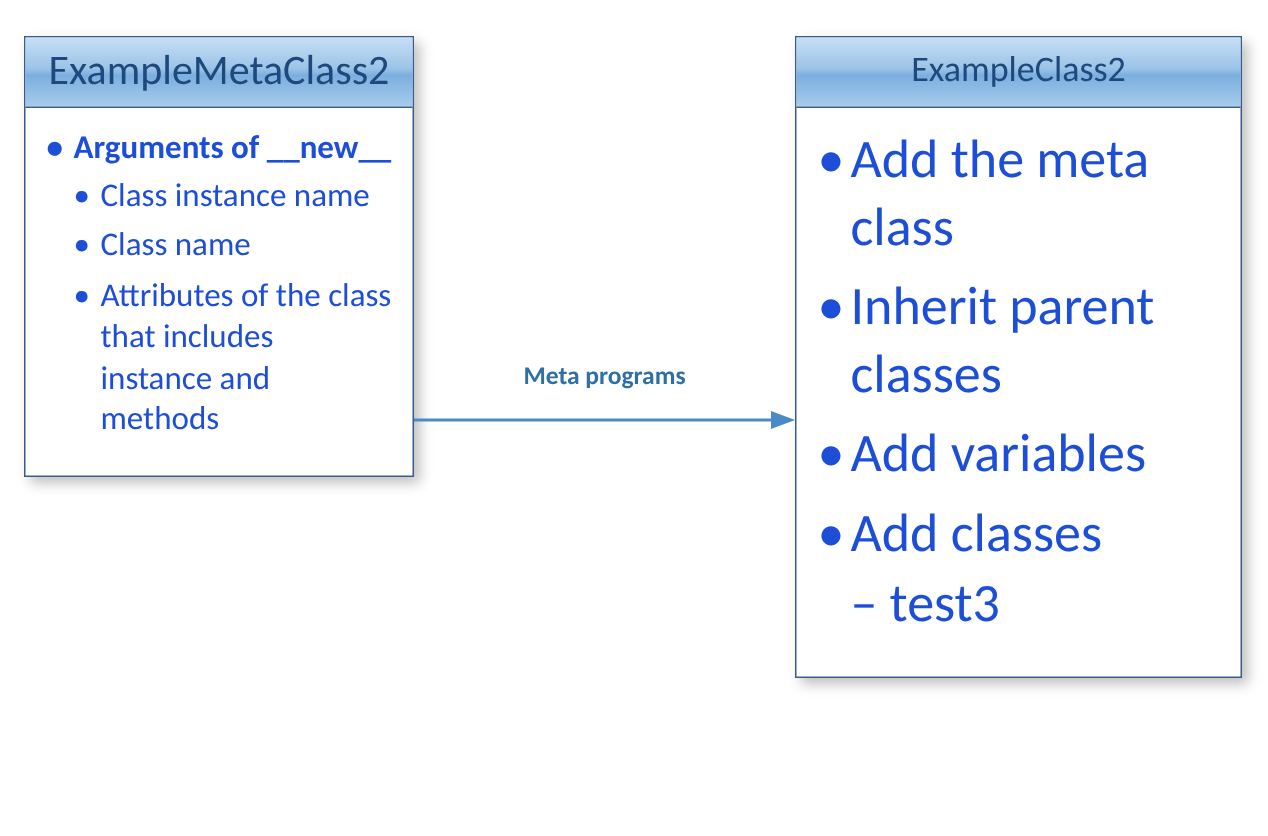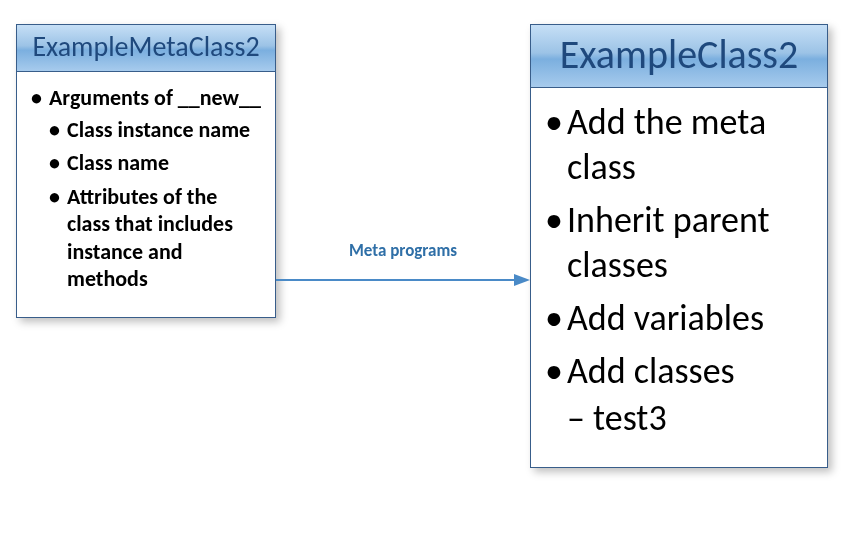--- a/index.html
+++ b/index.html
@@ -26,35 +26,35 @@
     background: linear-gradient(to bottom, #c6dff6 0%, #9cc3e6 45%, #7bafdf 55%, #a7cbed 100%);
     border-bottom: 1px solid #385d8a;
     text-align: center;
     font-size: 28px;
     color: #1f497d;
     padding: 8px 10px 10px 10px;
     line-height: 1;
   }
   .card-body {
     padding: 12px 14px 18px 14px;
-    color: #000000;
+    color: #1d4ed8;
   }
   
   #card-left { left: 16px; top: 24px; width: 258px; }
   #card-left .card-body { font-size: 22px; line-height: 1.25; }
   #card-left ul { list-style: none; padding: 0; margin: 0; }
   #card-left > .card-body > ul > li { position: relative; padding-left: 18px; margin-bottom: 2px; font-weight: bold; }
   #card-left > .card-body > ul > li::before { content: "•"; position: absolute; left: 0; top: 0; }
   #card-left ul ul { margin-top: 4px; font-weight: normal; }
-  #card-left ul ul li { position: relative; padding-left: 18px; margin-bottom: 6px; font-weight: bold; }
+  #card-left ul ul li { position: relative; padding-left: 18px; margin-bottom: 6px; font-weight: normal; }
   #card-left ul ul li::before { content: "•"; position: absolute; left: 0; top: 0; }
 
   
   #card-right { left: 530px; top: 24px; width: 296px; }
-  #card-right .card-header { font-size: 40px; padding: 10px 10px 12px 10px; }
+  #card-right .card-header { font-size: 24px; padding: 10px 10px 12px 10px; }
   #card-right .card-body { font-size: 36px; line-height: 1.25; }
   #card-right ul { list-style: none; padding: 0; margin: 0; }
   #card-right ul > li { position: relative; padding-left: 22px; margin-bottom: 8px; }
   #card-right ul > li::before { content: "•"; position: absolute; left: 0; top: 0; }
   #card-right .sub { display: block; padding-left: 0; margin-top: 2px; }
   #card-right .sub::before { content: "– "; }
 
   
   .arrow {
     position: absolute;

